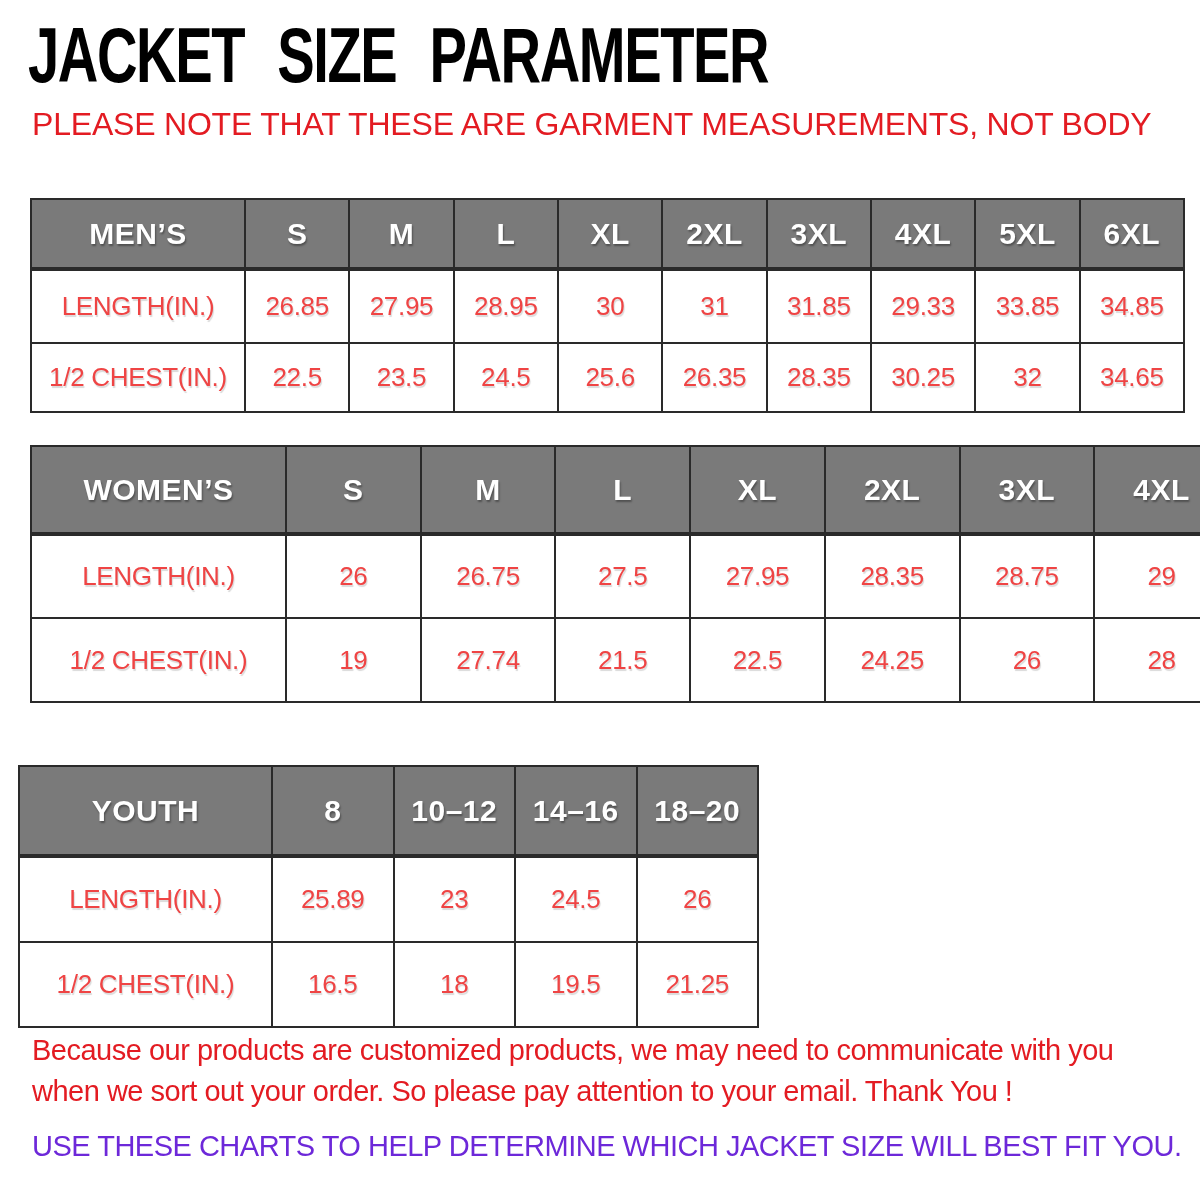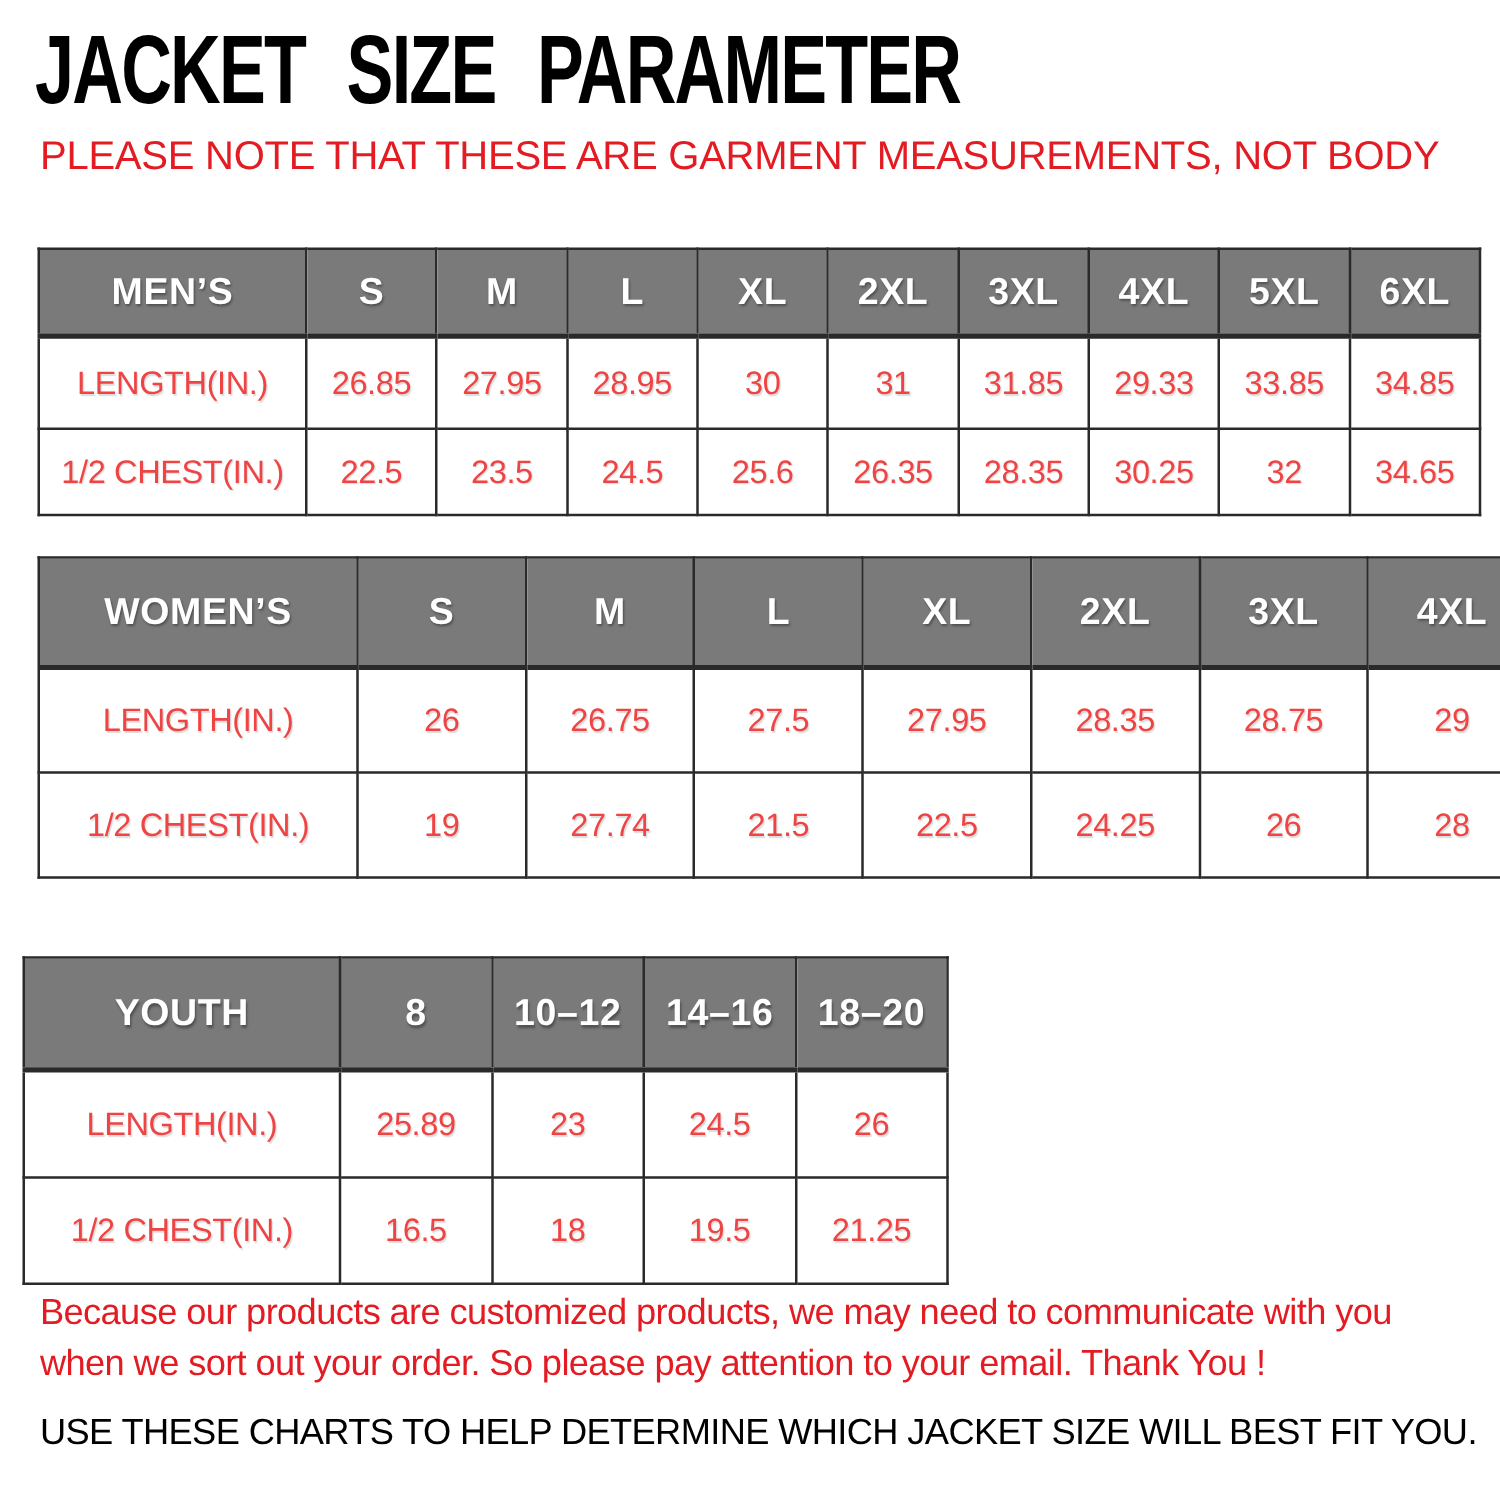--- a/index.html
+++ b/index.html
@@ -60,21 +60,21 @@
   #youth-table tr.r1   { height:86px; }
   #youth-table tr.r2   { height:85px; }
   .footer-para {
     position:absolute; left:32px; top:1030px;
     font-size:29px; line-height:41px;
     color:#e31b22; letter-spacing:-0.5px;
     white-space:nowrap;
   }
   .footer-charts {
     position:absolute; left:32px; top:1130px;
-    font-size:29px; color:#000000;
+    font-size:29px; color:#6d28d9;
     letter-spacing:-0.5px; white-space:nowrap;
   }
 </style>
 </head>
 <body>
 
 <div class="page-title">JACKET SIZE PARAMETER</div>
 
 <div class="note">
   <div>PLEASE NOTE THAT THESE ARE GARMENT MEASUREMENTS, NOT BODY</div>

